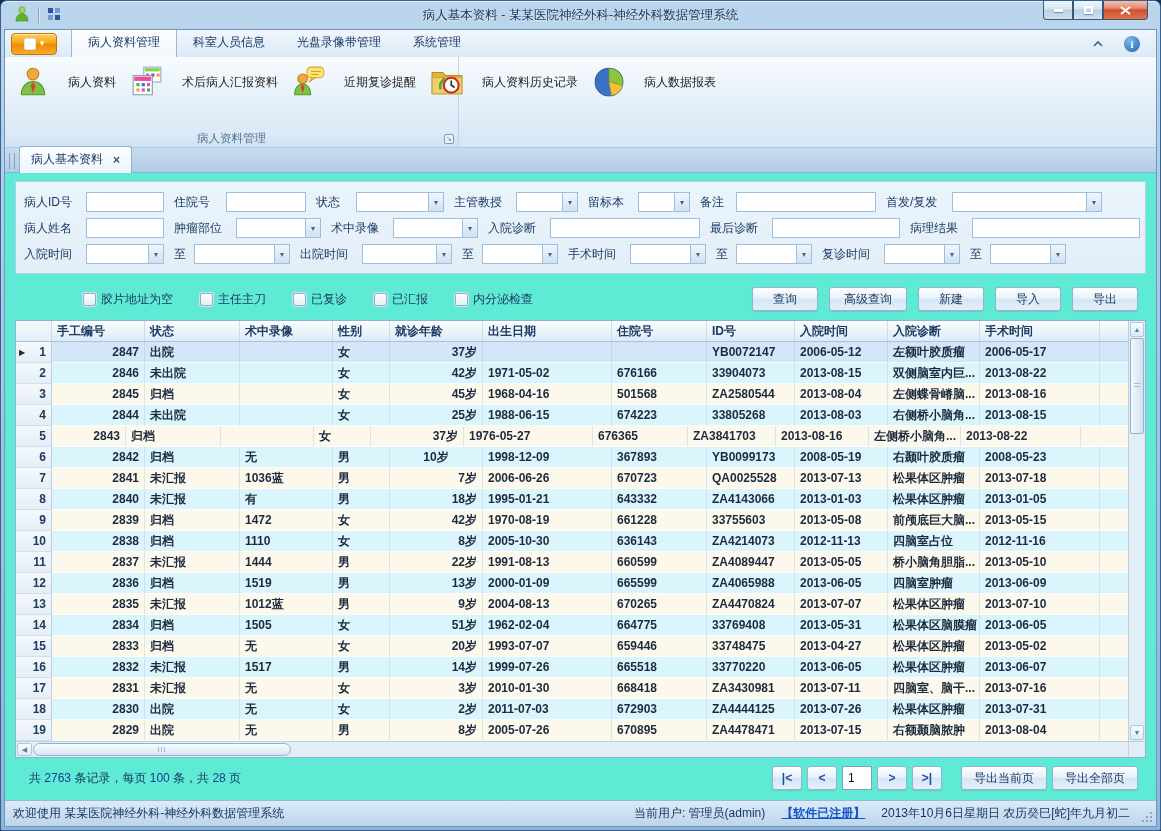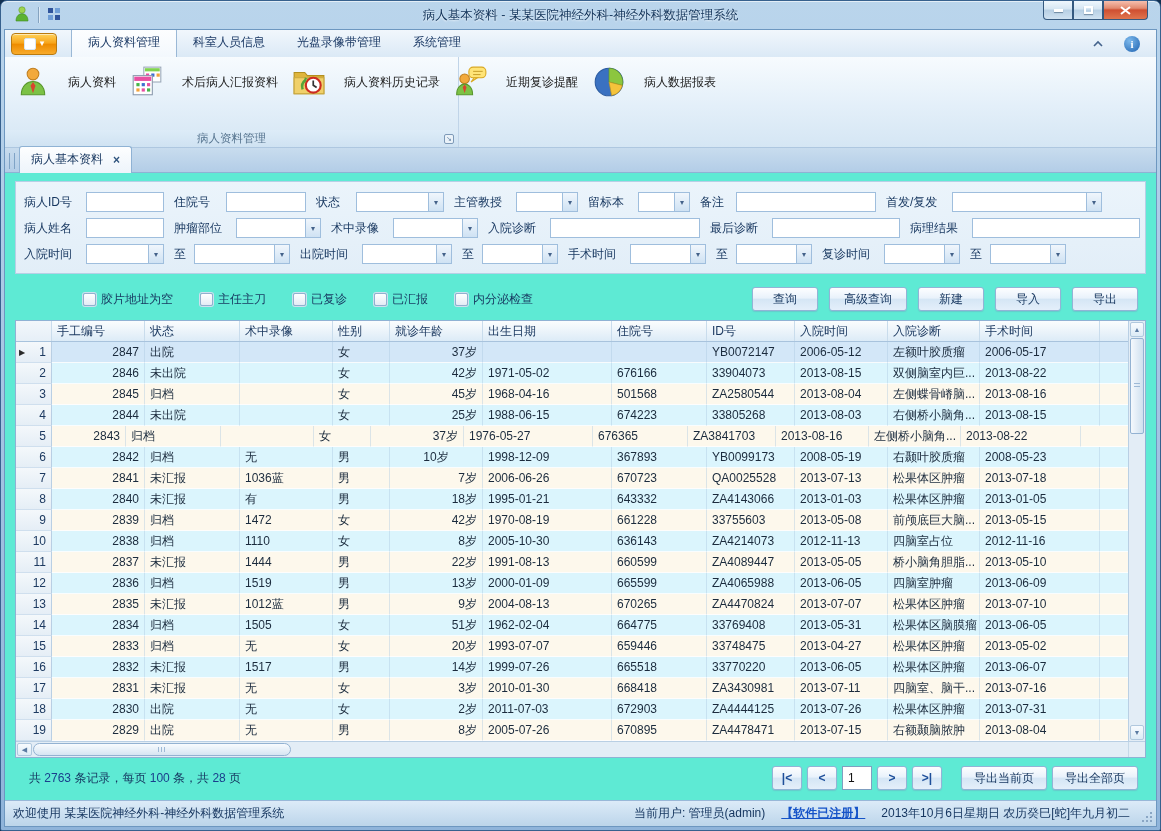--- a/index.html
+++ b/index.html
@@ -68,21 +68,21 @@
   .cbox{width:13px;height:13px;background:linear-gradient(#ffffff,#e3ecf5);border:1px solid #93afcf;border-radius:2px;margin-right:5px;
       box-shadow:0 0 0 1px #cfe0ef;}
   .cblabel{color:#16365f;}
   .btn{height:24px;min-width:66px;padding:0 10px;border:1px solid #93b3d6;border-radius:3px;color:#15355e;
       background:linear-gradient(#fdfeff,#e9f2fb 45%,#d5e6f5 52%,#e4effa);display:flex;align-items:center;justify-content:center;
       box-shadow:0 1px 1px rgba(120,150,190,.35);white-space:nowrap;}
   .btngroup{margin-left:auto;display:flex;gap:11px;}
   
   .gridwrap{margin:8px 10px 0;height:438px;border:1px solid #8fb2d4;background:#fff;display:flex;flex-direction:column;}
   .gridtop{flex:1;display:flex;overflow:hidden;}
-  .gridmain{flex:1;display:flex;flex-direction:column;overflow:hidden;}
+  .gridmain{flex:1;display:flex;flex-direction:column;overflow:hidden;font-weight:bold;}
   .ghead{display:flex;height:21px;background:linear-gradient(#fbfdfe,#eaf3fa 55%,#dcebf7);border-bottom:1px solid #a8c3dd;flex:none;}
   .gh{border-right:1px solid #c9dcec;padding:0 5px;line-height:20px;color:#1d3a61;white-space:nowrap;overflow:hidden;flex:none;}
   .gh.gind{width:36px;background:linear-gradient(#f3f7fb,#e6eff7);}
   .gh.gfill{flex:1;border-right:none;}
   .grow{display:flex;height:21px;flex:none;}
   .gind-cell{width:36px;flex:none;background:linear-gradient(#f4f8fb,#e5eef6);border-right:1px solid #b9cfe4;border-bottom:1px solid #cfdfee;
       color:#1d3a61;display:flex;align-items:center;justify-content:flex-end;padding:0 5px;position:relative;}
   .selmark{position:absolute;left:3px;top:6px;font-size:8px;color:#2a2a2a;}
   .gcell{padding:0 5px;line-height:20px;border-right:1px solid rgba(168,198,224,.40);border-bottom:1px solid rgba(255,255,255,.85);
       white-space:nowrap;overflow:hidden;color:#1b2b3d;flex:none;}
@@ -214,43 +214,43 @@
                   <rect x="6" y="22" width="3" height="3" fill="#f2a33c"></rect>
                   <rect x="11" y="22" width="3" height="3" fill="#e84fa2"></rect>
                   <rect x="16" y="22" width="3" height="3" fill="#45b54a"></rect>
                 </svg>
               </span>
               <span class="rbtn-label">术后病人汇报资料</span>
             </div>
             <div class="rbtn">
               <span class="icn big">
                 <svg viewBox="0 0 32 32">
-                  <path d="M2 7 h10 l2.5 3 H30 v17 H2 Z" fill="#dfb53c" stroke="#b38f1f"></path>
-                  <path d="M2 12 h28 v15 H2 Z" fill="#f0d06a" stroke="#c9a83f"></path>
-                  <circle cx="20" cy="19" r="7" fill="#fff" stroke="#cc2b22" stroke-width="2"></circle>
-                  <path d="M20 14.5 V19 l3.2 2.2" stroke="#333" stroke-width="1.6" fill="none"></path>
-                  <path d="M10 23 a8 8 0 0 1 3-9" stroke="#57a33a" stroke-width="2.4" fill="none"></path>
-                  <path d="M12 11.5 l3 1.5 -3.4 1.8 Z" fill="#57a33a"></path>
-                </svg>
-              </span>
-              <span class="rbtn-label">病人资料历史记录</span>
-            </div>
-            <div class="rbtn">
-              <span class="icn big">
-                <svg viewBox="0 0 32 32">
                   <rect x="14" y="2" width="16" height="10" rx="4" fill="#ffe477" stroke="#d9a820"></rect>
                   <path d="M19 12 L16 16 L22 12 Z" fill="#ffe477" stroke="#d9a820"></path>
                   <line x1="18" y1="6" x2="27" y2="6" stroke="#caa22f"></line>
                   <line x1="18" y1="9" x2="25" y2="9" stroke="#caa22f"></line>
                   <circle cx="10" cy="13" r="4.5" fill="#f2a93c" stroke="#c07f1f"></circle>
                   <path d="M2.5 28 C2.5 20.5 7 18 10 18 C13 18 17.5 20.5 17.5 28 Z" fill="#7cc245" stroke="#58962c"></path>
                   <path d="M10 18.3 L11.8 21 L10 26.5 L8.2 21 Z" fill="#d8432f"></path>
                 </svg>
               </span>
               <span class="rbtn-label">近期复诊提醒</span>
+            </div>
+            <div class="rbtn">
+              <span class="icn big">
+                <svg viewBox="0 0 32 32">
+                  <path d="M2 7 h10 l2.5 3 H30 v17 H2 Z" fill="#dfb53c" stroke="#b38f1f"></path>
+                  <path d="M2 12 h28 v15 H2 Z" fill="#f0d06a" stroke="#c9a83f"></path>
+                  <circle cx="20" cy="19" r="7" fill="#fff" stroke="#cc2b22" stroke-width="2"></circle>
+                  <path d="M20 14.5 V19 l3.2 2.2" stroke="#333" stroke-width="1.6" fill="none"></path>
+                  <path d="M10 23 a8 8 0 0 1 3-9" stroke="#57a33a" stroke-width="2.4" fill="none"></path>
+                  <path d="M12 11.5 l3 1.5 -3.4 1.8 Z" fill="#57a33a"></path>
+                </svg>
+              </span>
+              <span class="rbtn-label">病人资料历史记录</span>
             </div>
             <div class="rbtn">
               <span class="icn big">
                 <svg viewBox="0 0 32 32">
                   <circle cx="16" cy="16" r="13" fill="#3a71c1" stroke="#2a5aa0"></circle>
                   <path d="M16 16 L16 3 A13 13 0 0 1 28.6 19.2 Z" fill="#8cc63f" stroke="#5f9424" stroke-width=".6"></path>
                   <path d="M16 16 L28.6 19.2 A13 13 0 0 1 18.5 28.7 Z" fill="#f5c33b" stroke="#c09417" stroke-width=".6"></path>
                 </svg>
               </span>
               <span class="rbtn-label">病人数据报表</span>

